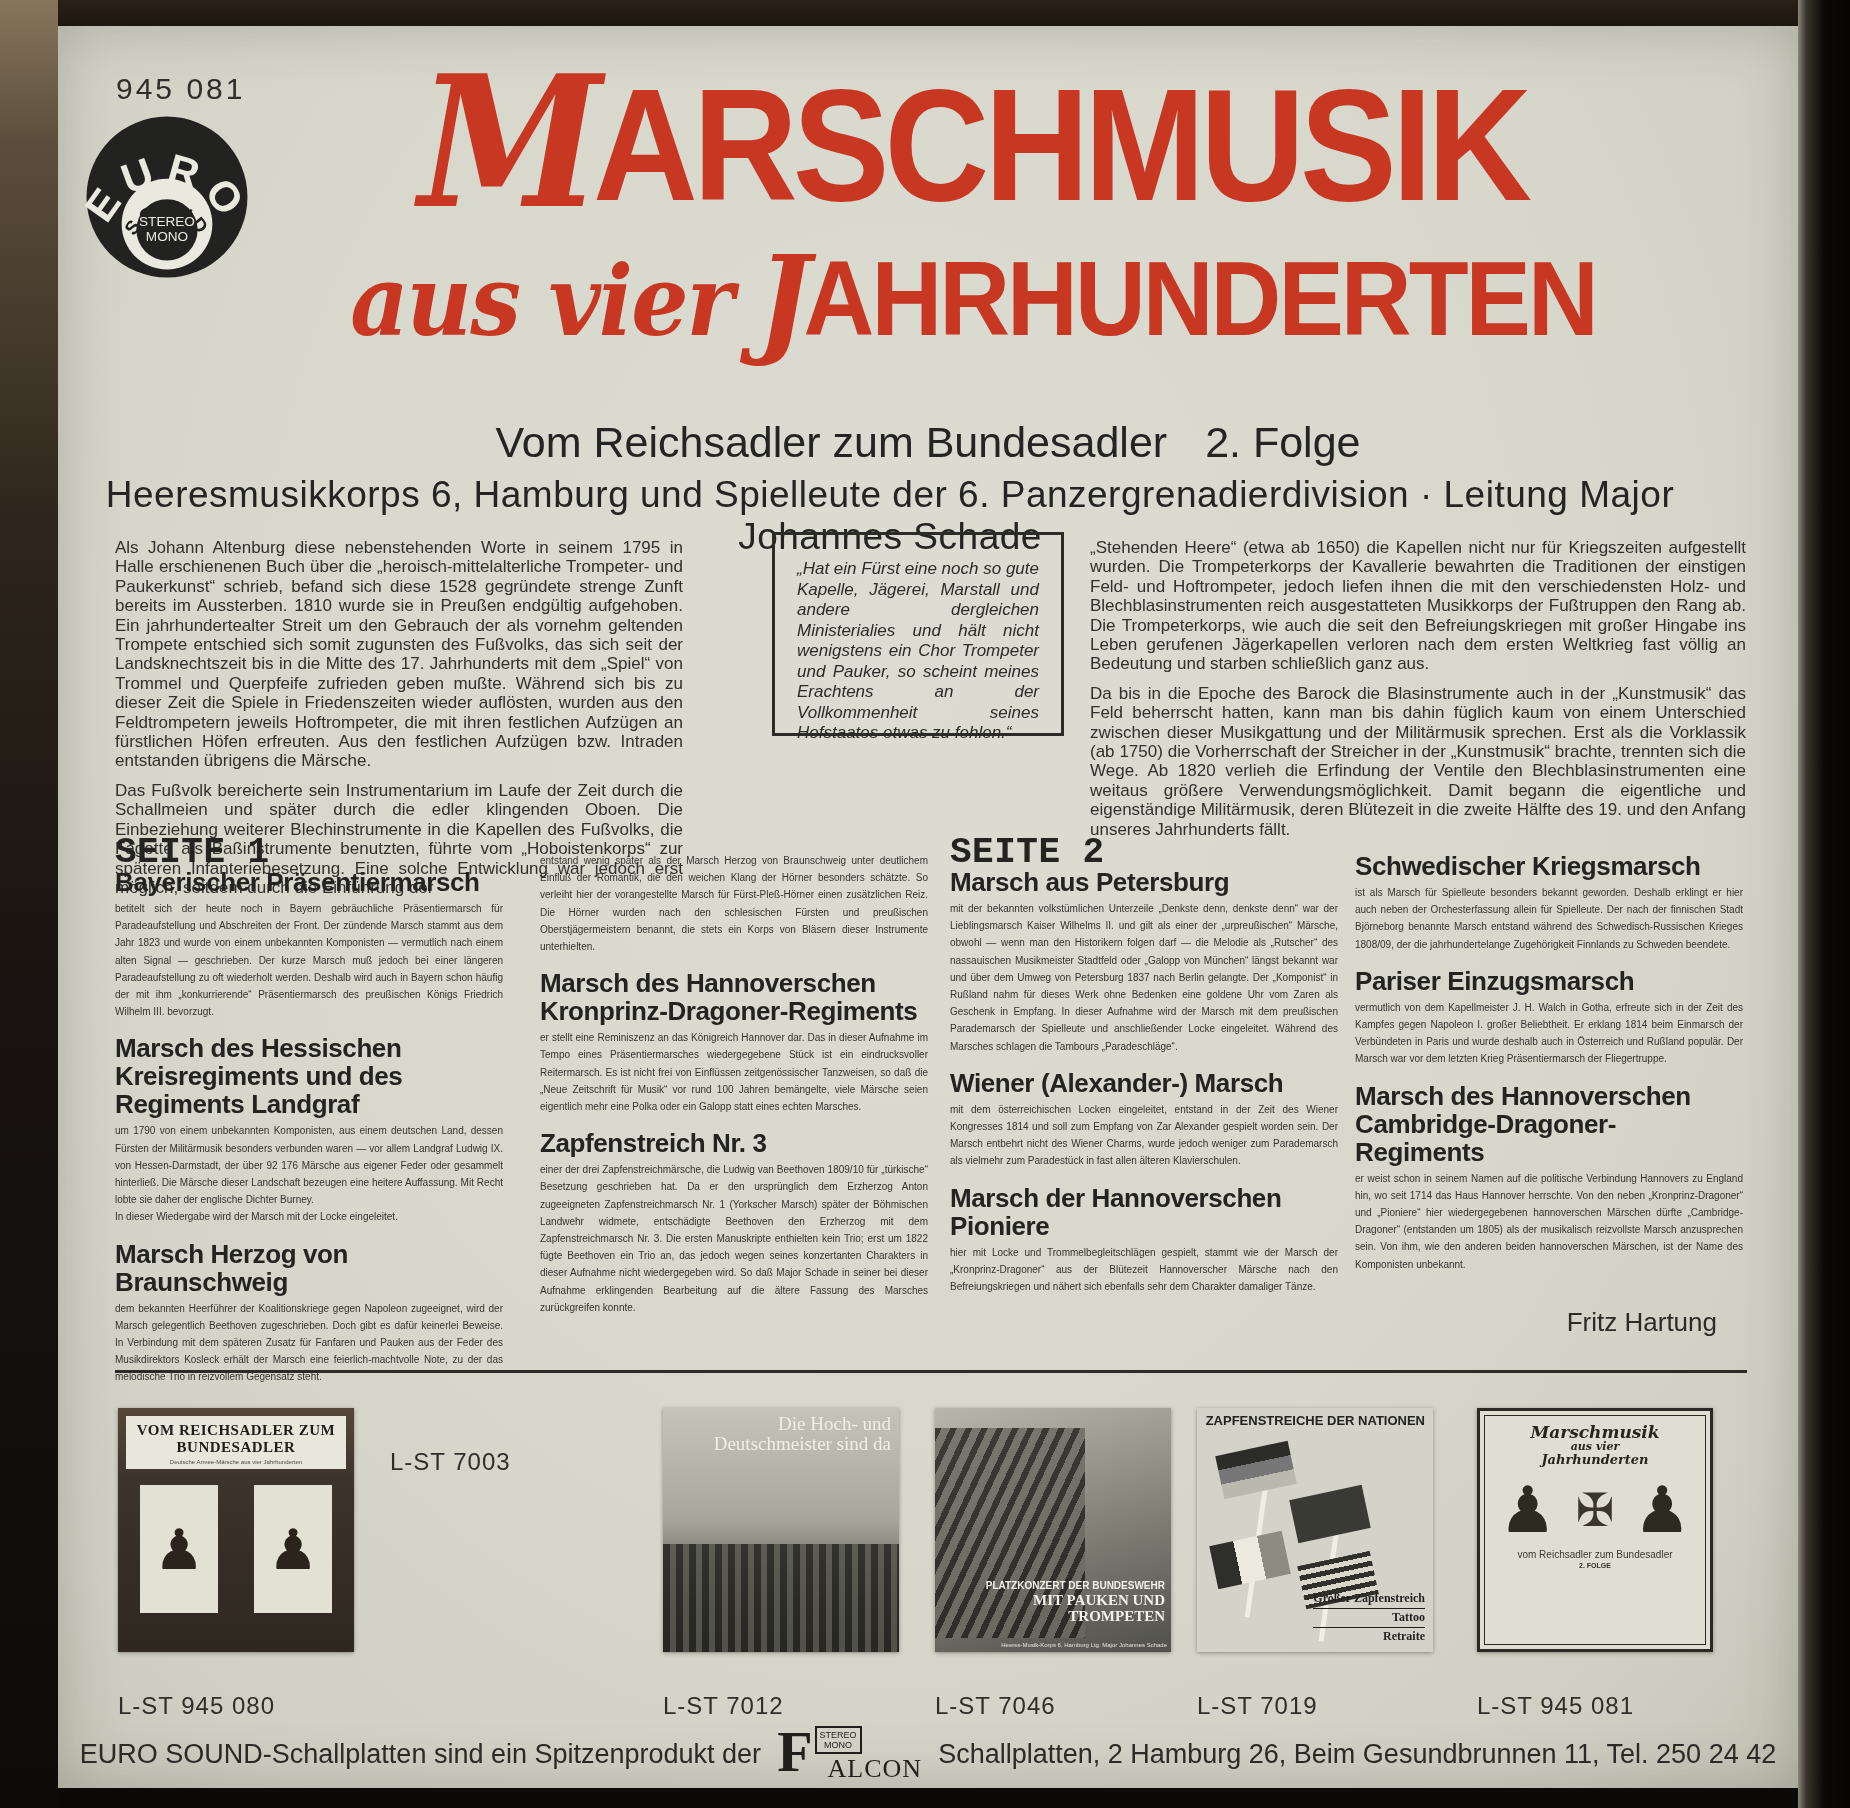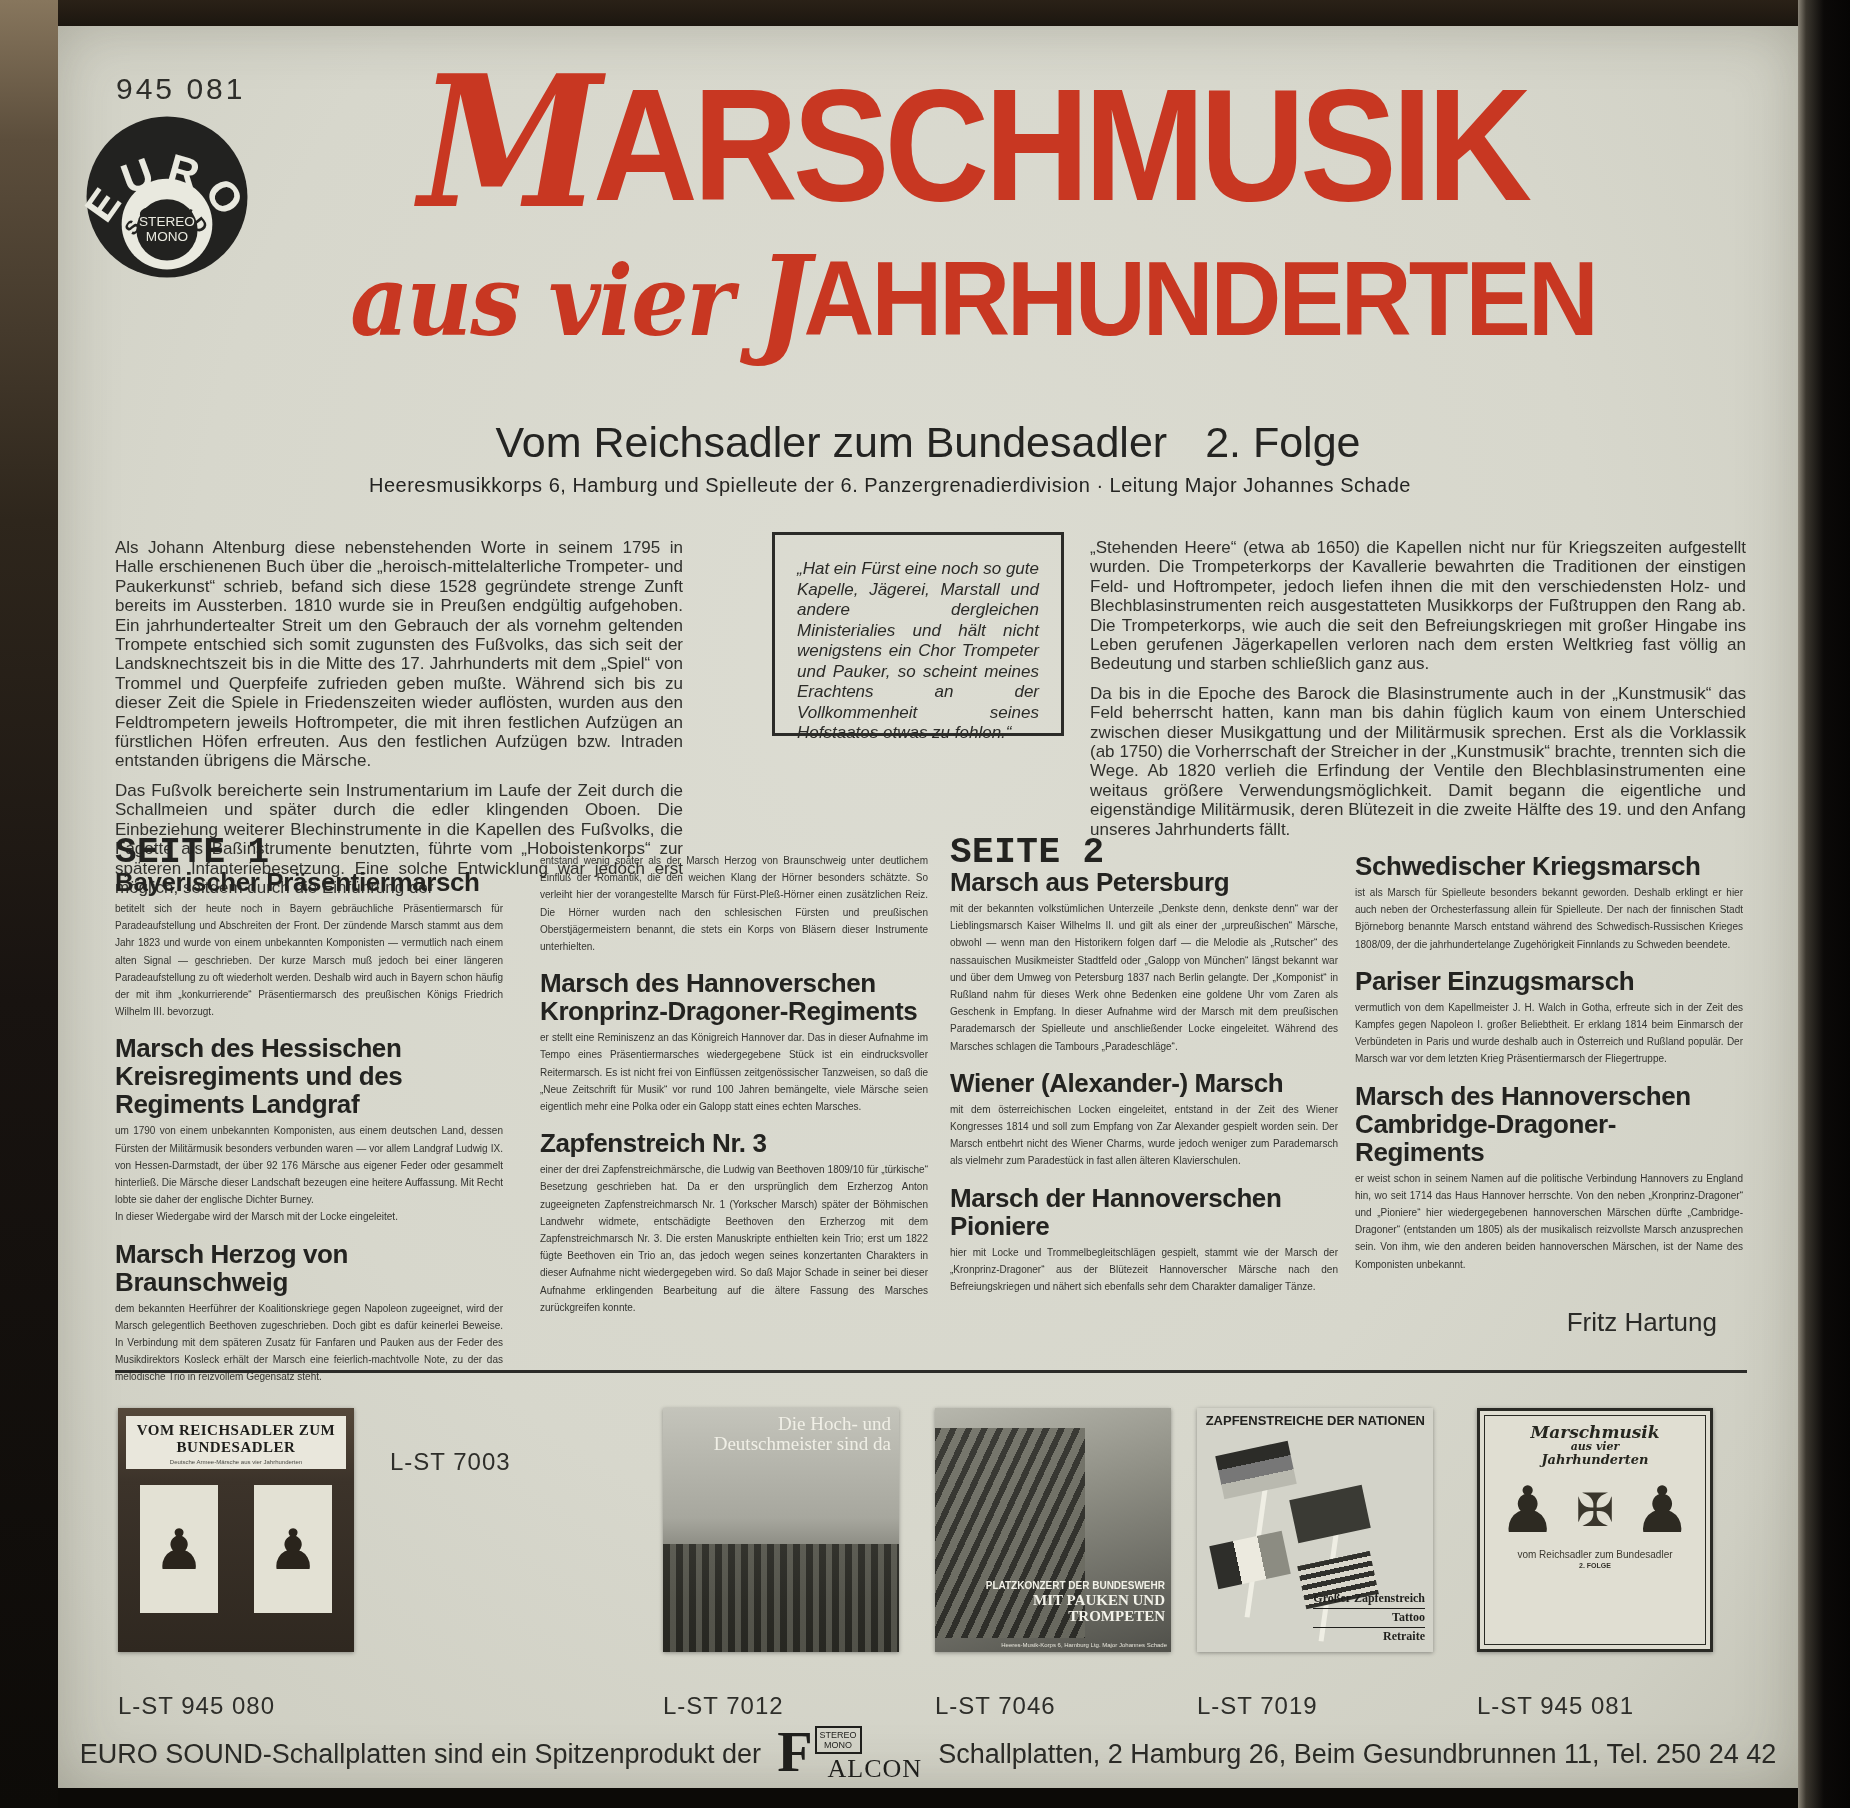--- a/index.html
+++ b/index.html
@@ -16,21 +16,21 @@
   
   .catalog{position:absolute;left:58px;top:46px;font-size:30px;letter-spacing:3px;color:#2e2e2a;}
   .eslogo{position:absolute;left:24px;top:86px;width:170px;height:170px;}
   .title-block{position:absolute;left:270px;top:26px;width:1290px;text-align:center;color:#c83722;white-space:nowrap;}
   .tline1{font-size:148px;font-weight:bold;letter-spacing:-5px;line-height:1;transform:scale(.98,1.08);transform-origin:center top;}
   .tline2{font-size:100px;font-weight:bold;letter-spacing:-3px;line-height:1;margin-top:18px;transform:scale(.98,1.05);transform-origin:center top;}
   .frak{font-family:"DejaVu Serif",serif;font-style:italic;font-weight:bold;font-size:1.14em;margin-right:-4px;vertical-align:-6px;}
   .lead-lower{font-family:"DejaVu Serif",serif;font-style:italic;font-weight:bold;font-size:.92em;letter-spacing:-2px;margin-right:26px;}
   .subtitle{position:absolute;left:120px;top:392px;width:1500px;text-align:center;font-size:43px;color:#242422;}
   .subtitle .ed{margin-left:38px;}
-  .credits{position:absolute;left:0;top:448px;width:1664px;text-align:center;font-size:20px;color:#242422;letter-spacing:.5px;}
+  .credits{position:absolute;left:0;top:448px;width:1664px;text-align:center;font-size:37px;color:#242422;letter-spacing:.5px;}
 
   
   .icol{position:absolute;font-size:17px;line-height:19.4px;text-align:justify;color:#30302c;}
   .icol p{margin:0 0 10px 0;}
   #intro-col1{left:57px;top:512px;width:568px;}
   #intro-col2{left:1032px;top:512px;width:656px;}
   .quote-box{position:absolute;left:714px;top:506px;width:292px;height:204px;border:3px solid #2b2b28;
     padding:24px 22px;box-sizing:border-box;font-style:italic;font-size:17px;line-height:20.5px;
     text-align:justify;color:#2b2b28;}
 

